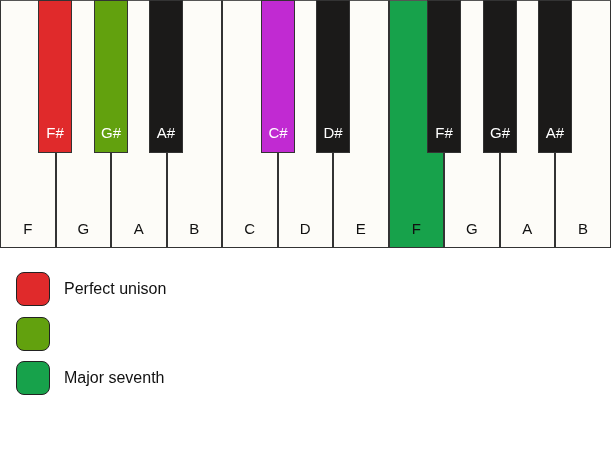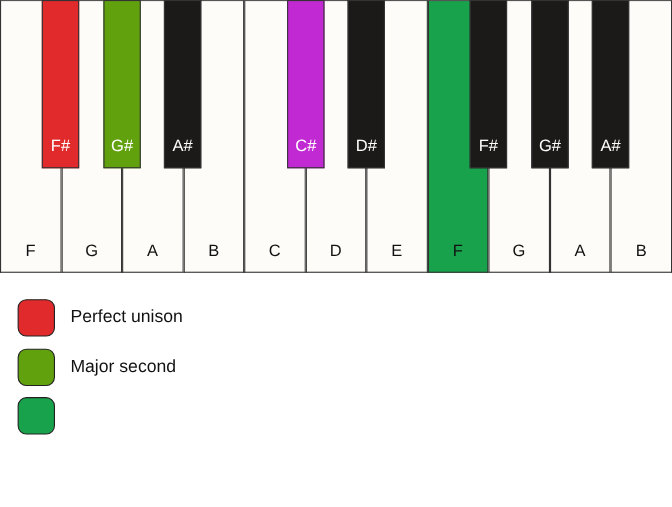--- a/index.html
+++ b/index.html
@@ -111,18 +111,18 @@
     </div>
 </div>
 
 <div class="legend">
   <div class="legend-item">
     <div class="swatch" style="background:#e02a2b;"></div>
     <span class="legend-label">Perfect unison</span>
   </div>
   <div class="legend-item">
     <div class="swatch" style="background:#62a10e;"></div>
-    <span class="legend-label">Major second</span>
   </div>
   <div class="legend-item">
     <div class="swatch" style="background:#17a24b;"></div>
+    <span class="legend-label">Major seventh</span>
   </div>
 </div>
 
 </body></html>

